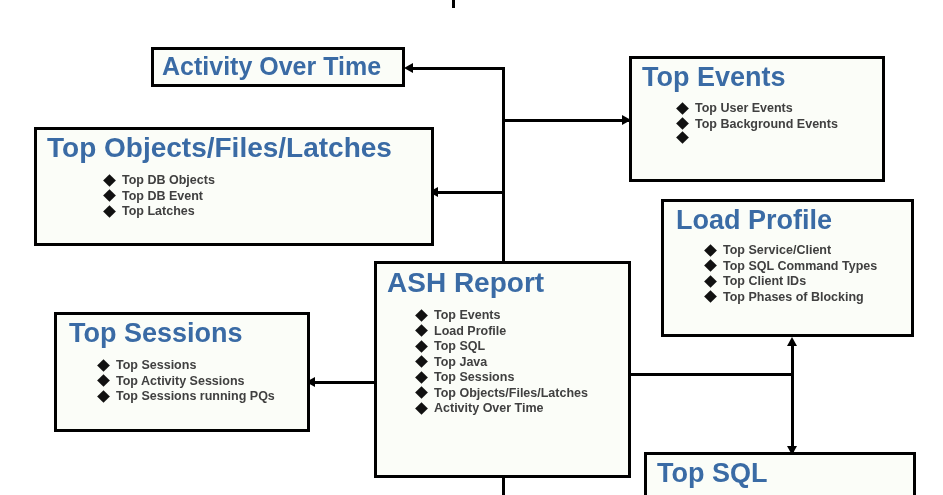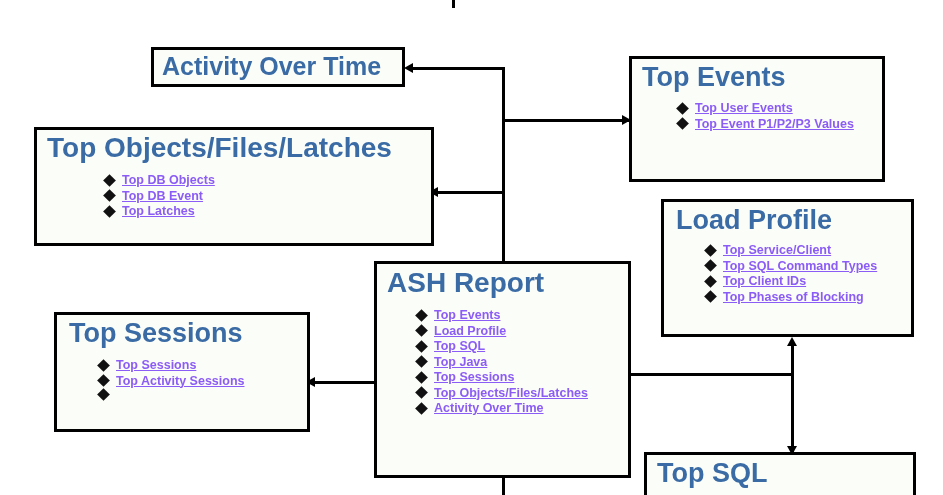--- a/index.html
+++ b/index.html
@@ -43,22 +43,21 @@
   .bullet {
     display: inline-block;
     width: 9px;
     height: 9px;
     background: #111111;
     transform: rotate(45deg);
     margin-right: 8px;
     flex: 0 0 auto;
   }
   .lnk {
-    color: #8b5cf6;
-    text-decoration: underline;
+    color: #404040;
     font-weight: bold;
     font-size: 12.5px;
     font-family: "Liberation Sans", sans-serif;
     white-space: nowrap;
     cursor: pointer;
   }
   
   .hline, .vline {
     position: absolute;
     background: #000000;
@@ -159,21 +158,24 @@
 
   <div class="box" id="box-events">
     <div class="box-title">Top Events</div>
     <ul class="links">
       <li>
           <span class="bullet"></span>
           <span class="lnk">Top User Events</span>
         </li>
       <li>
           <span class="bullet"></span>
-          <span class="lnk">Top Event P1/P2/P3 Values</span>
+          <span class="lnk">Top Background Events</span>
+        </li>
+      <li>
+          <span class="bullet"></span>
         </li>
     </ul>
   </div>
 
   <div class="box" id="box-objects">
     <div class="box-title">Top Objects/Files/Latches</div>
     <ul class="links">
       <li>
           <span class="bullet"></span>
           <span class="lnk">Top DB Objects</span>
@@ -251,20 +253,21 @@
       <li>
           <span class="bullet"></span>
           <span class="lnk">Top Sessions</span>
         </li>
       <li>
           <span class="bullet"></span>
           <span class="lnk">Top Activity Sessions</span>
         </li>
       <li>
           <span class="bullet"></span>
+          <span class="lnk">Top Sessions running PQs</span>
         </li>
     </ul>
   </div>
 
   <div class="box" id="box-topsql">
     <div class="box-title">Top SQL</div>
   </div>
 
 </div>
 

